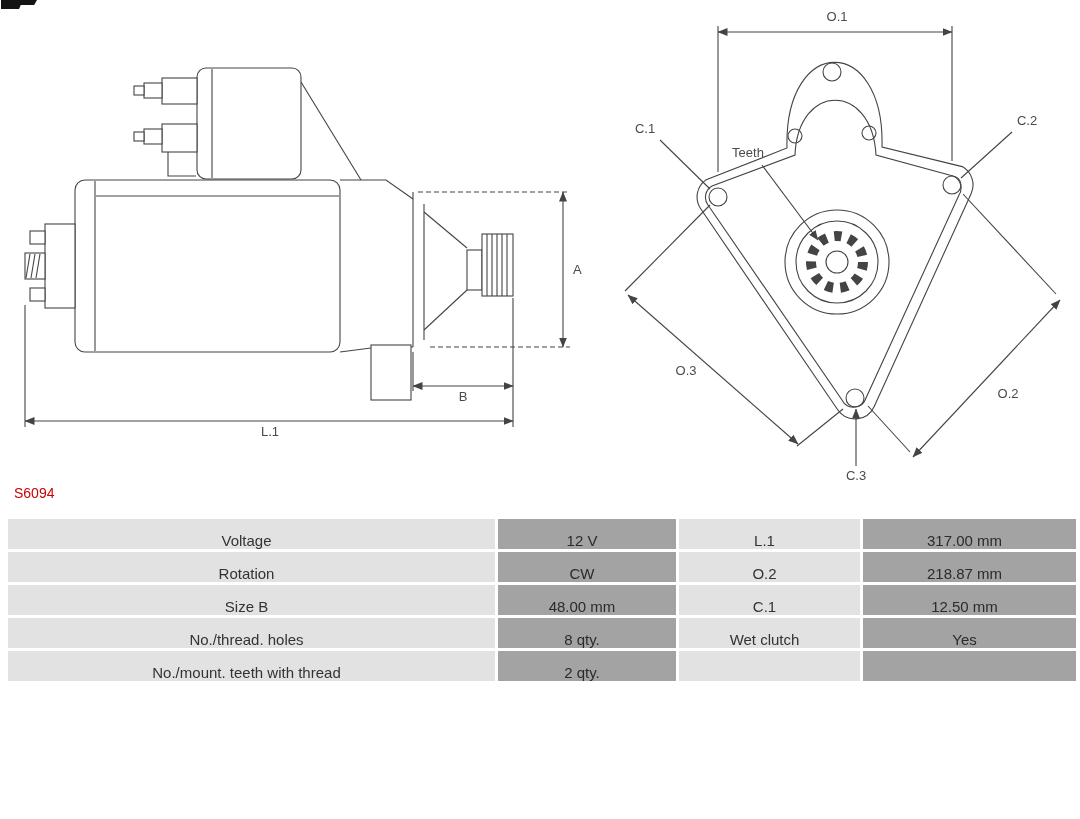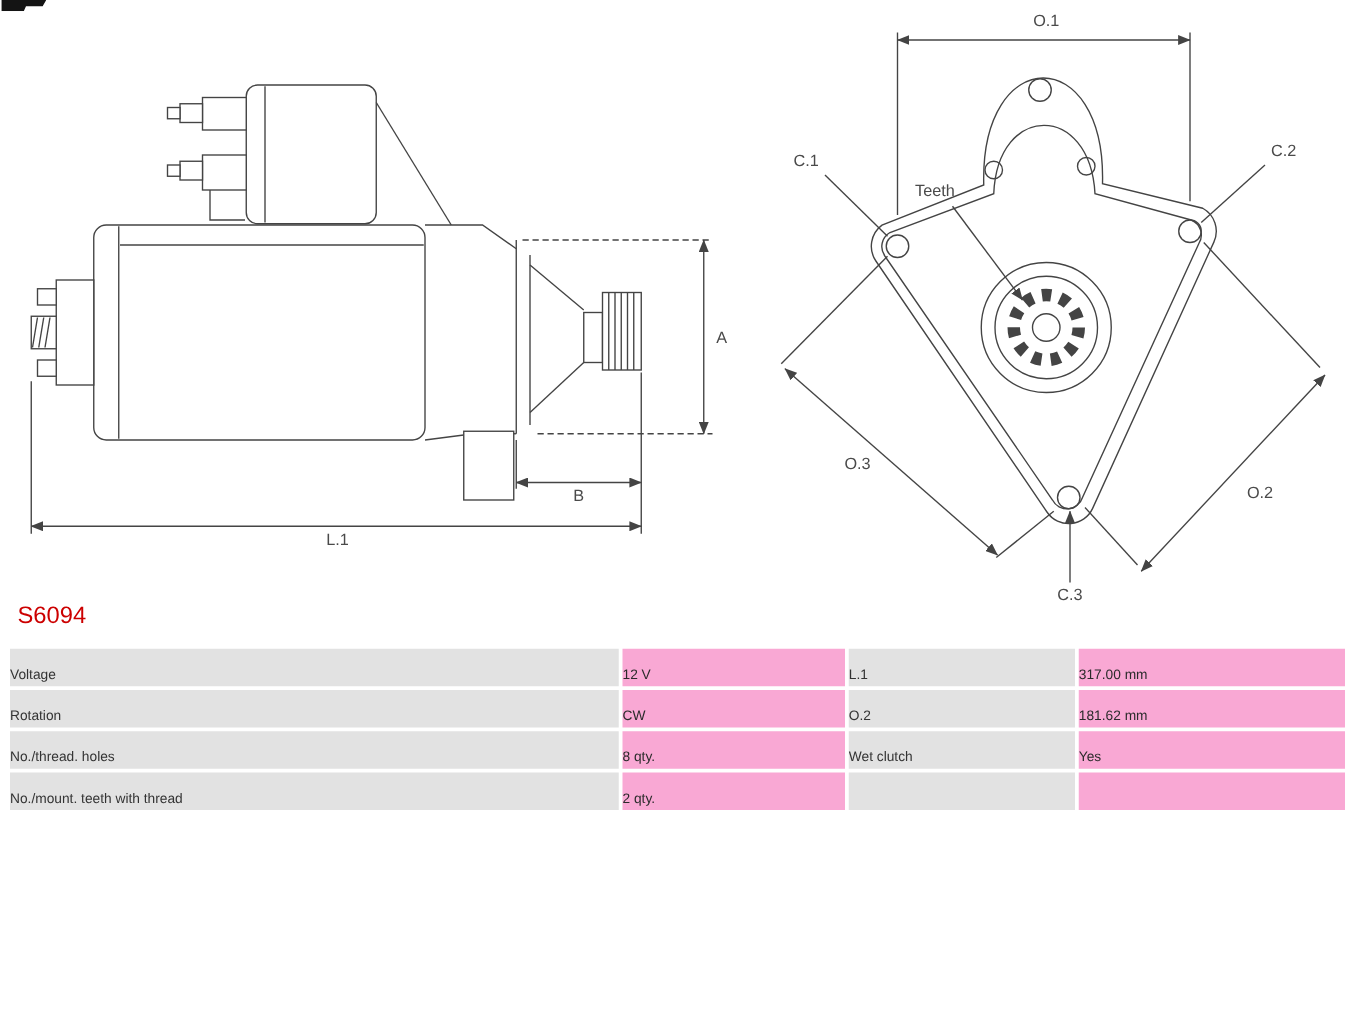--- a/index.html
+++ b/index.html
@@ -11,35 +11,35 @@
     position: relative; overflow: hidden;
   }
   .logo-fragment {
     position: absolute; top: 0; left: 1px;
     width: 36px; height: 9px; background: #141414;
     clip-path: polygon(0 0, 100% 0, 92% 55%, 55% 55%, 50% 100%, 0 100%);
   }
   .drawings svg { display: block; }
   svg text { font-family: "Liberation Sans", sans-serif; font-size: 13px; fill: #4a4a4a; }
   .part-number {
-    color: #cc0000; font-size: 19px; font-weight: 500;
+    color: #cc0000; font-size: 14px; font-weight: 500;
     line-height: 18px; margin: 2px 0 14px 14px;
   }
   table.spec-table {
     border-collapse: separate; border-spacing: 3px;
     table-layout: fixed; margin-left: 5px; width: 1074px;
   }
   .spec-table td {
     height: 30px; padding: 12px 10px 0 0;
-    text-align: left; vertical-align: middle;
-    font-size: 11px; color: #333;
+    text-align: center; vertical-align: middle;
+    font-size: 15px; color: #333;
     white-space: nowrap; overflow: hidden;
   }
   td.lbl { background: #e2e2e2; }
-  td.val { background: #f9a8d4; color: #2b2b2b; }
+  td.val { background: #a3a3a3; color: #2b2b2b; }
 </style>
 </head>
 <body>
 
 <div class="page">
 
   <div class="logo-fragment"></div>
 
   <div class="drawings">
     <svg width="1080" height="482" viewBox="0 0 1080 482">
@@ -194,21 +194,27 @@
       <tr>
         <td class="lbl">Voltage</td>
         <td class="val">12 V</td>
         <td class="lbl">L.1</td>
         <td class="val">317.00 mm</td>
       </tr>
       <tr>
         <td class="lbl">Rotation</td>
         <td class="val">CW</td>
         <td class="lbl">O.2</td>
-        <td class="val">181.62 mm</td>
+        <td class="val">218.87 mm</td>
+      </tr>
+      <tr>
+        <td class="lbl">Size B</td>
+        <td class="val">48.00 mm</td>
+        <td class="lbl">C.1</td>
+        <td class="val">12.50 mm</td>
       </tr>
       <tr>
         <td class="lbl">No./thread. holes</td>
         <td class="val">8 qty.</td>
         <td class="lbl">Wet clutch</td>
         <td class="val">Yes</td>
       </tr>
       <tr>
         <td class="lbl">No./mount. teeth with thread</td>
         <td class="val">2 qty.</td>

